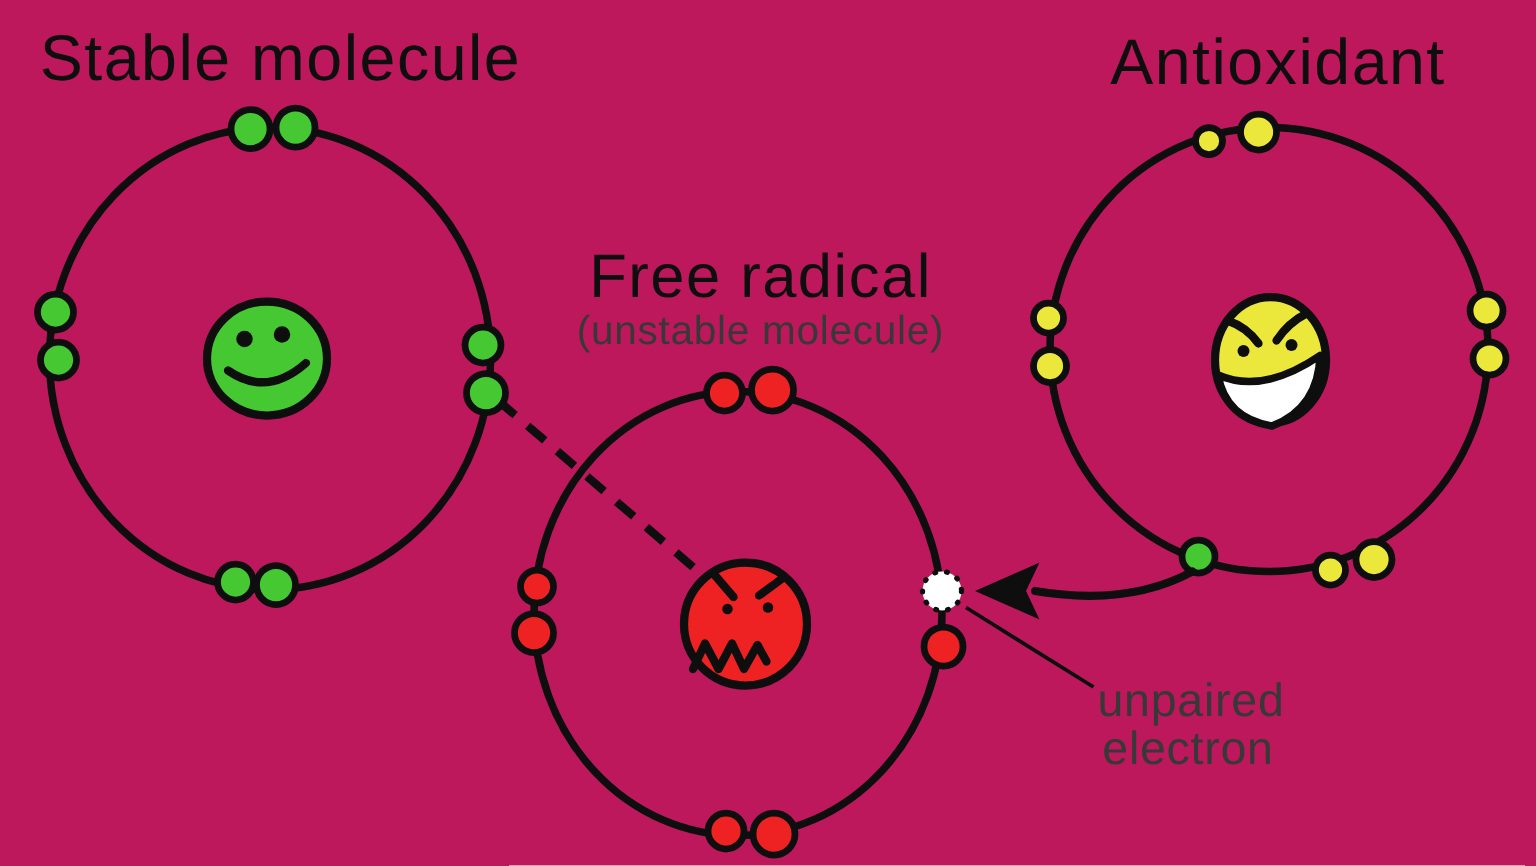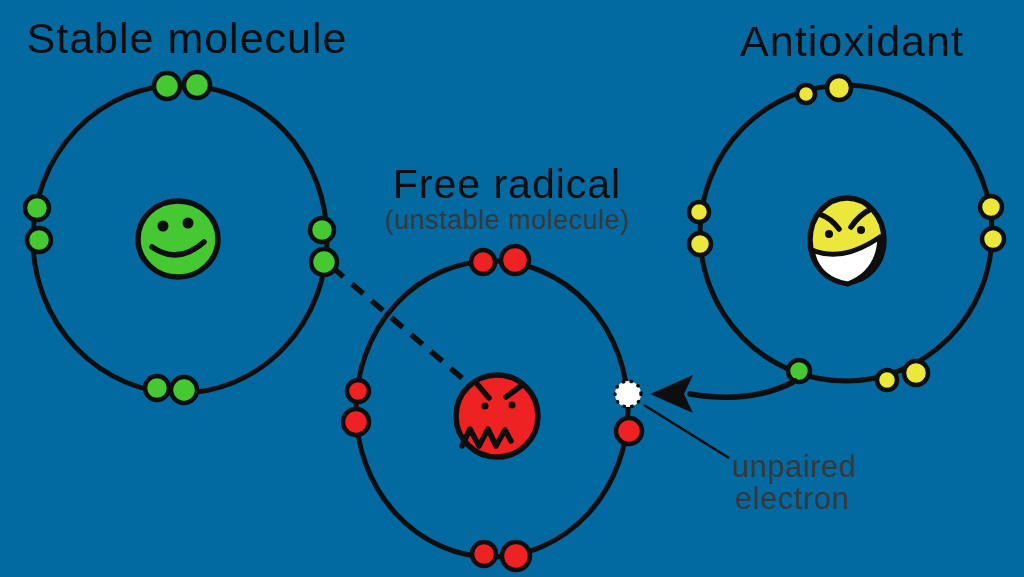--- a/index.html
+++ b/index.html
@@ -1,17 +1,17 @@
 <!DOCTYPE html>
 <html style="--green: #46c832; --red: #ee2222; --yellow: #ebe83b; --ink: #0e0e0e; --subtext: #383838;"><head>
 <meta charset="utf-8">
 <style>
   html,body{margin:0;padding:0;background:#ffffff;}
   .stage{
-    position:relative;width:1024px;height:577px;background:#0369a1;overflow:hidden;
+    position:relative;width:1024px;height:577px;background:#be185d;overflow:hidden;
     font-family:"Liberation Sans",sans-serif;
   }
   svg{display:block;}
   .orbit{fill:none;stroke:var(--ink);stroke-width:5;}
   .electron{stroke:var(--ink);stroke-width:4.5;}
   .e-green{fill:var(--green);}
   .e-red{fill:var(--red);}
   .e-yellow{fill:var(--yellow);}
   .nucleus{stroke:var(--ink);stroke-width:5.5;}
   .face-line{fill:none;stroke:var(--ink);stroke-width:5.5;stroke-linecap:round;stroke-linejoin:round;}

